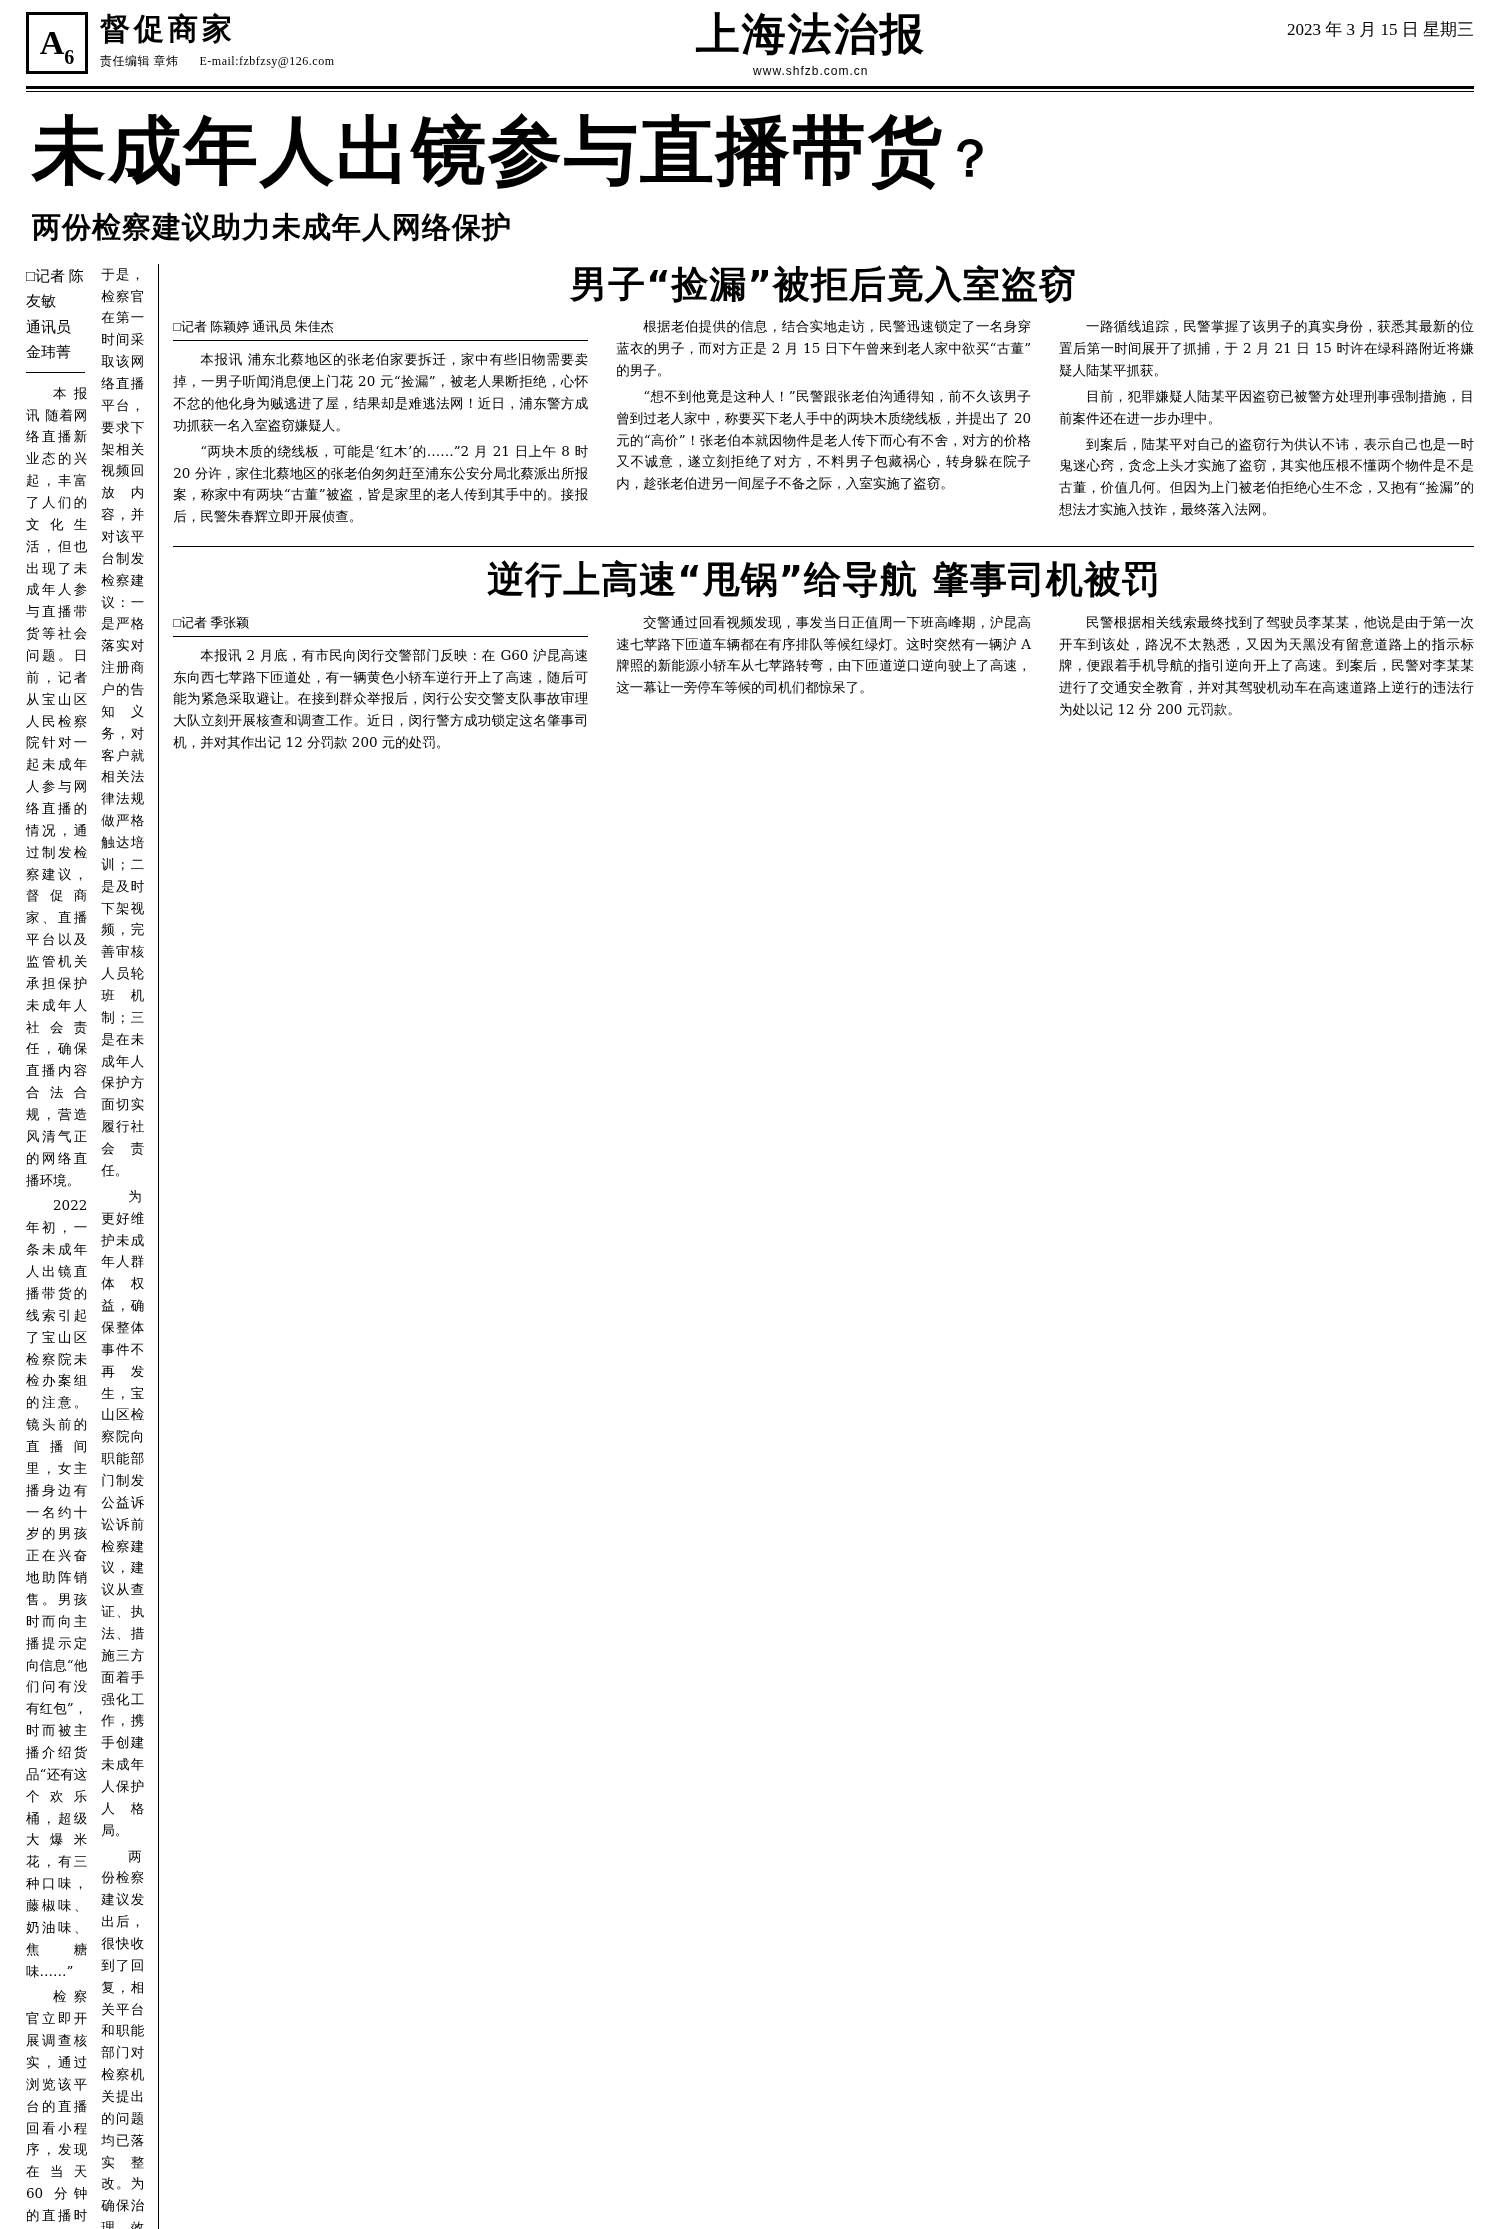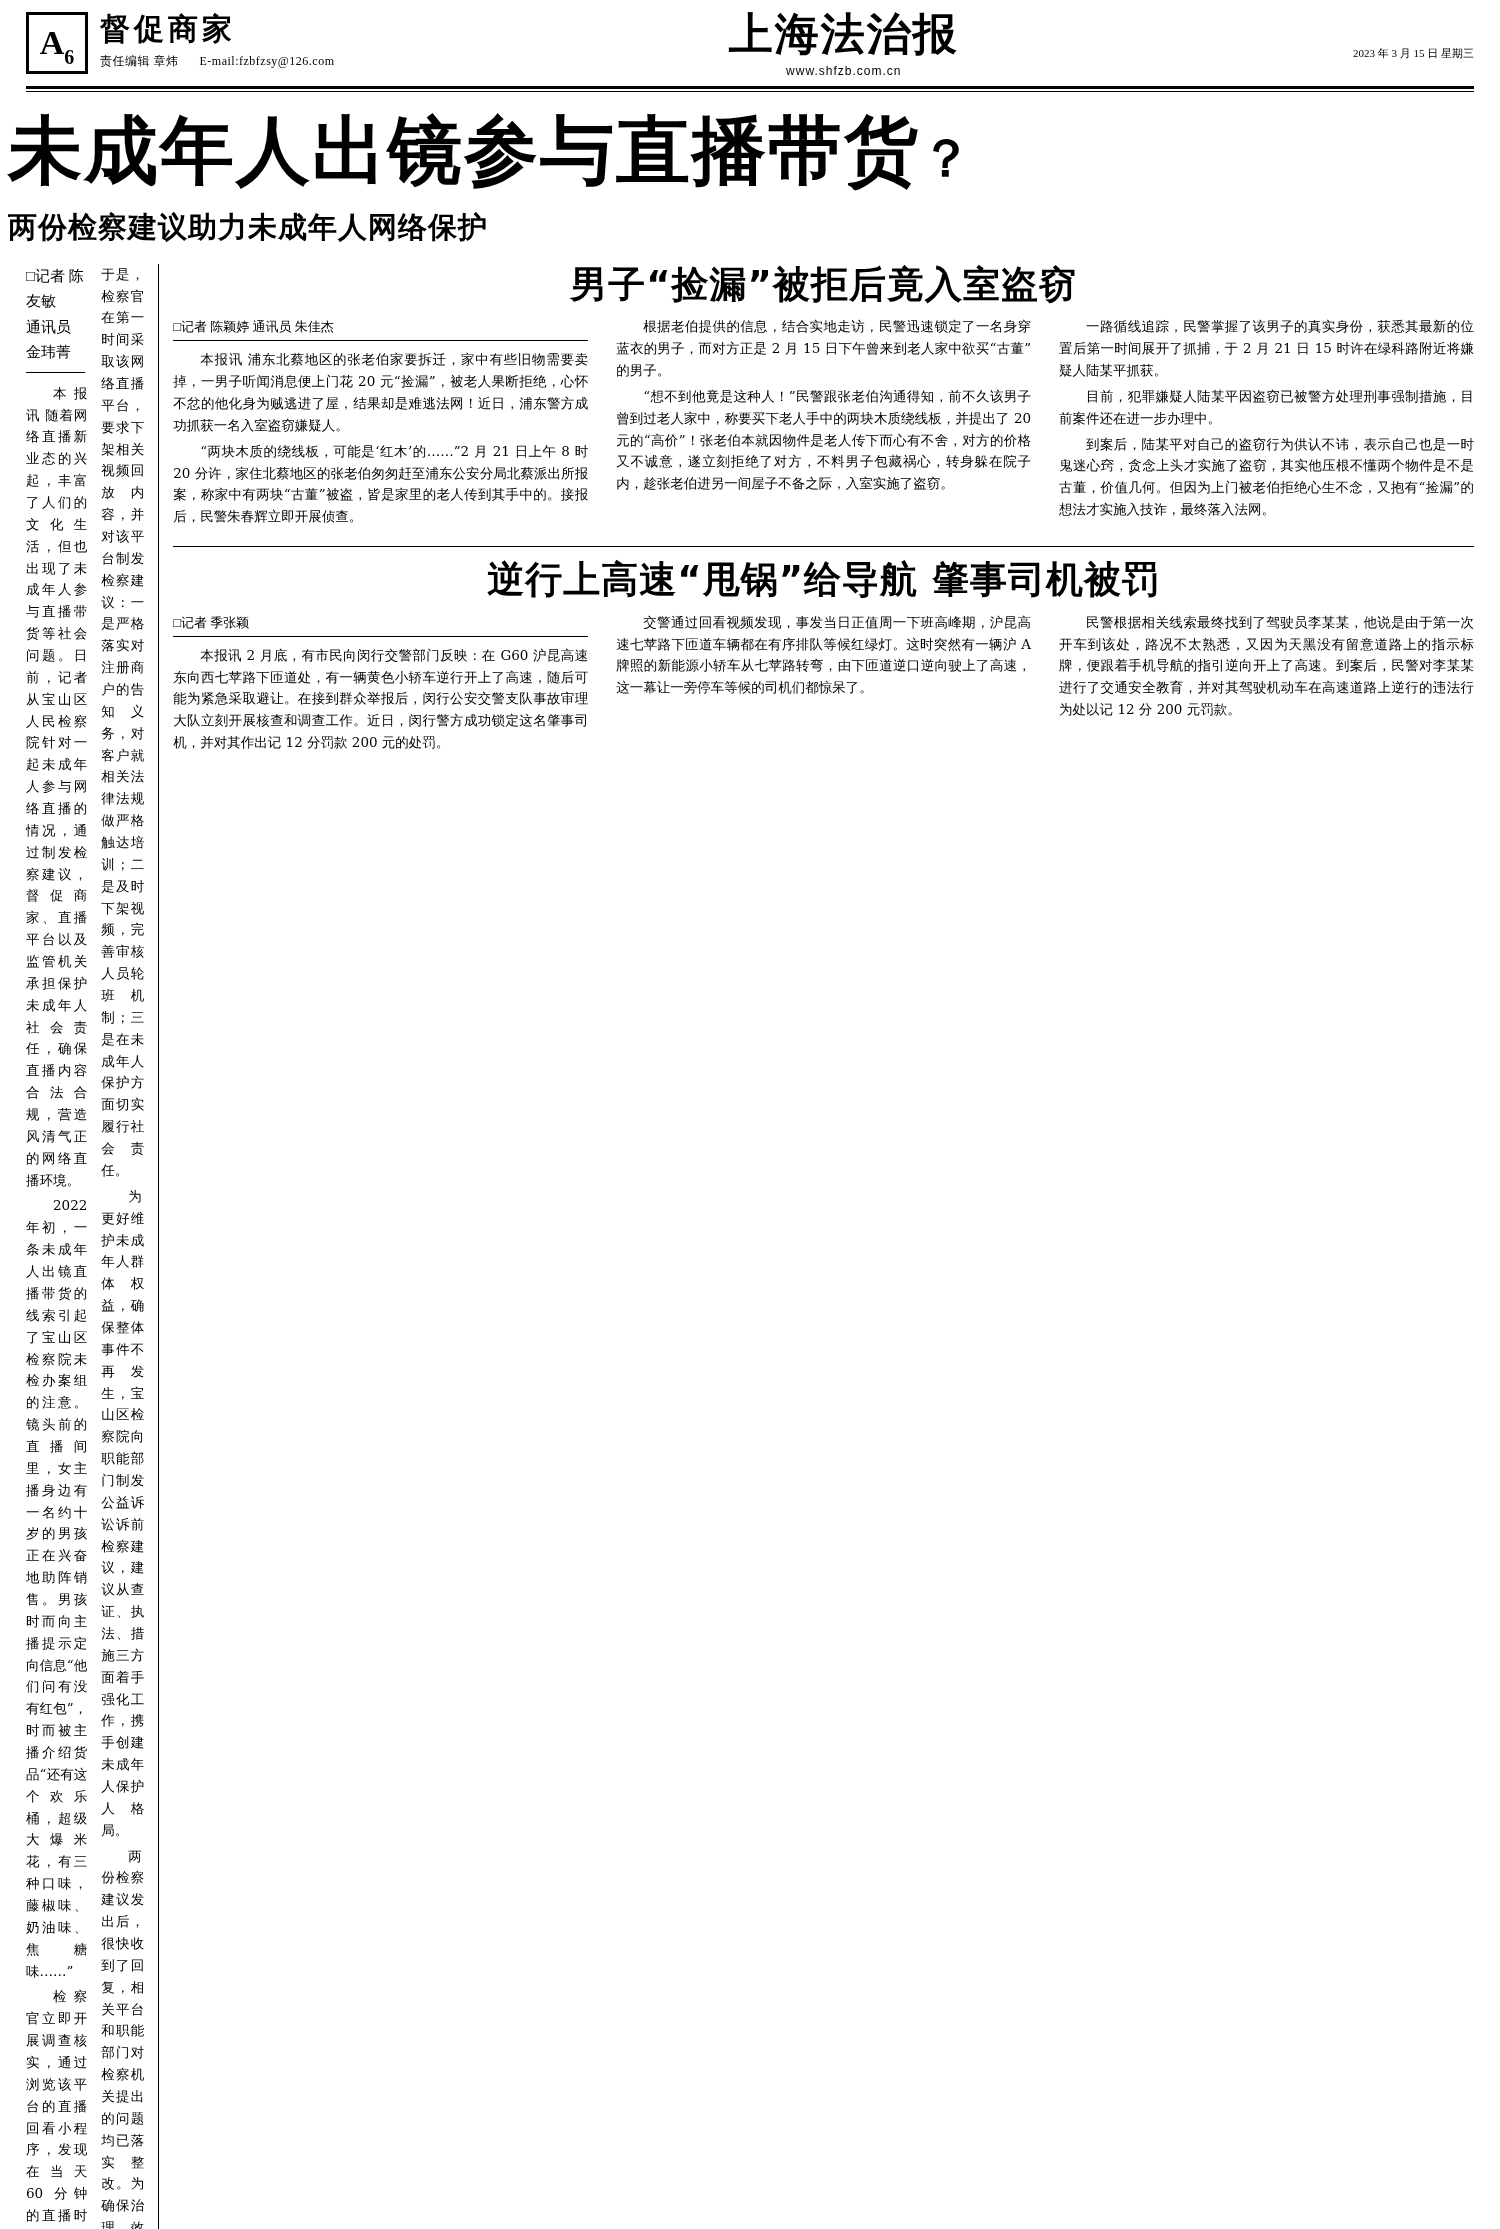--- a/index.html
+++ b/index.html
@@ -22,26 +22,26 @@
   .folio .f-n{font-size:20px;align-self:flex-end;margin-bottom:4px;}
   .mh-sec{padding-top:2px;}
   .mh-sec .sec-title{font-family:"DejaVu Sans","Liberation Sans",sans-serif;font-weight:bold;font-size:30px;letter-spacing:4px;line-height:1;}
   .mh-sec .sec-sub{font-size:12px;margin-top:9px;letter-spacing:.5px;white-space:nowrap;}
   .mh-sec .sec-sub .sep{display:inline-block;width:14px;}
   .mh-center{flex:1 1 auto;text-align:center;padding-top:0;}
   .paper-name{
     font-family:"DejaVu Serif","Liberation Serif",serif;font-weight:bold;font-size:44px;letter-spacing:2px;line-height:1;
   }
   .paper-url{font-size:12px;letter-spacing:1px;margin-top:8px;font-family:"Liberation Sans",sans-serif;}
-  .mh-right{flex:0 0 auto;font-size:11px;padding-top:6px;white-space:nowrap;margin-top:28px;}
+  .mh-right{flex:0 0 auto;font-size:17px;padding-top:6px;white-space:nowrap;}
   .mh-rule{height:0;border-top:3px solid #000;margin:8px 26px 0 26px;}
   .mh-rule2{height:0;border-top:1px solid #000;margin:2px 26px 0 26px;}
 
   
-  .headline-wrap{padding:20px 26px 0 8px;}
+  .headline-wrap{padding:20px 26px 0 32px;}
   .headline{
     font-family:"DejaVu Sans","Liberation Sans",sans-serif;
     font-weight:bold;font-size:74px;line-height:1.05;letter-spacing:2px;
   }
   .headline .qm{font-size:52px;font-weight:bold;}
   .subhead{
     font-family:"DejaVu Sans","Liberation Sans",sans-serif;
     font-weight:bold;font-size:29px;letter-spacing:1px;margin-top:18px;
   }
 

